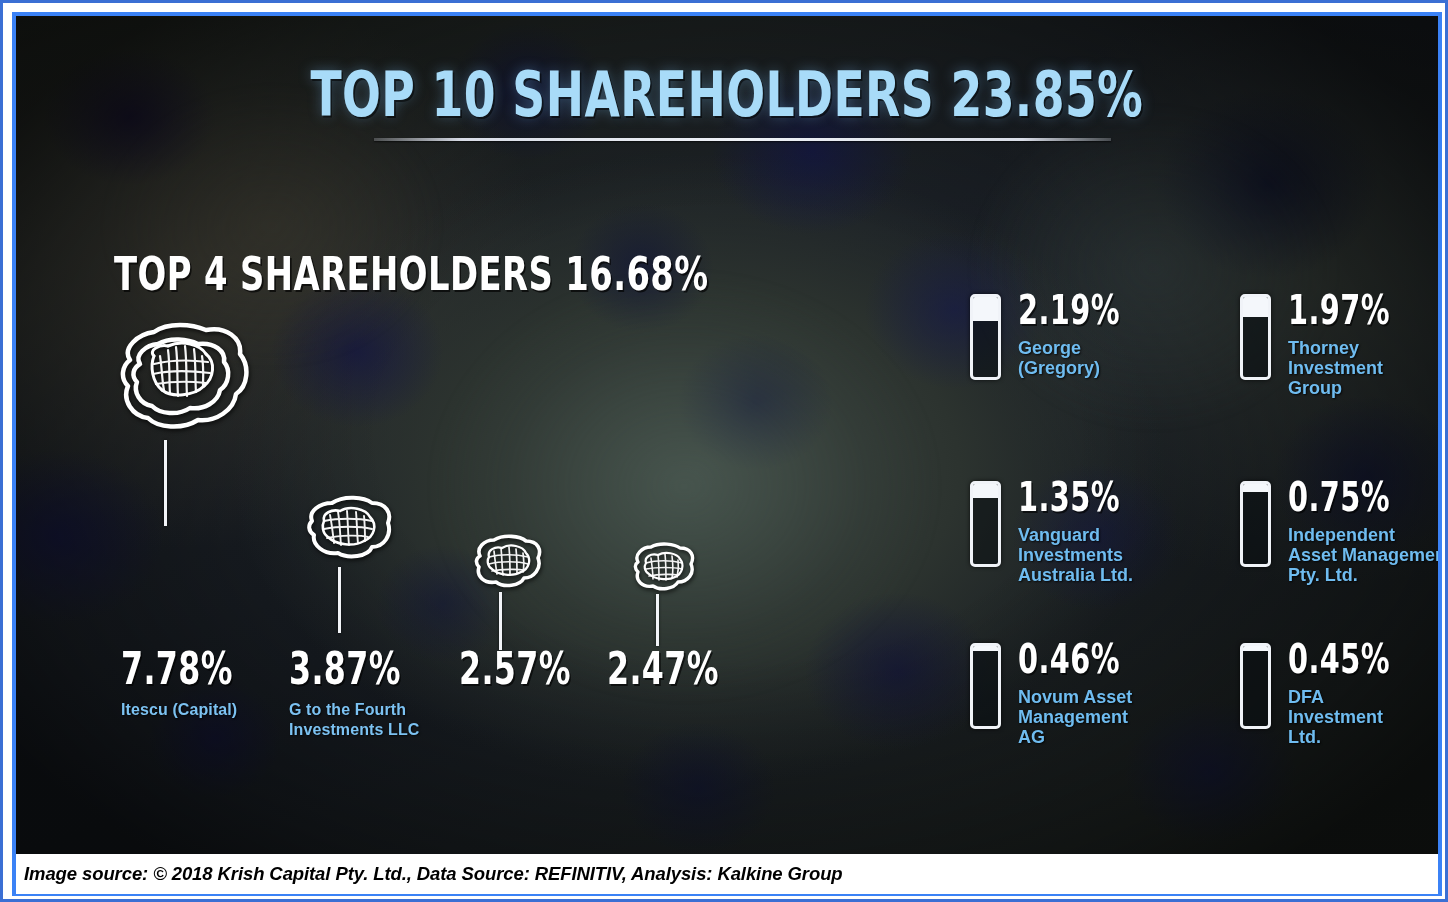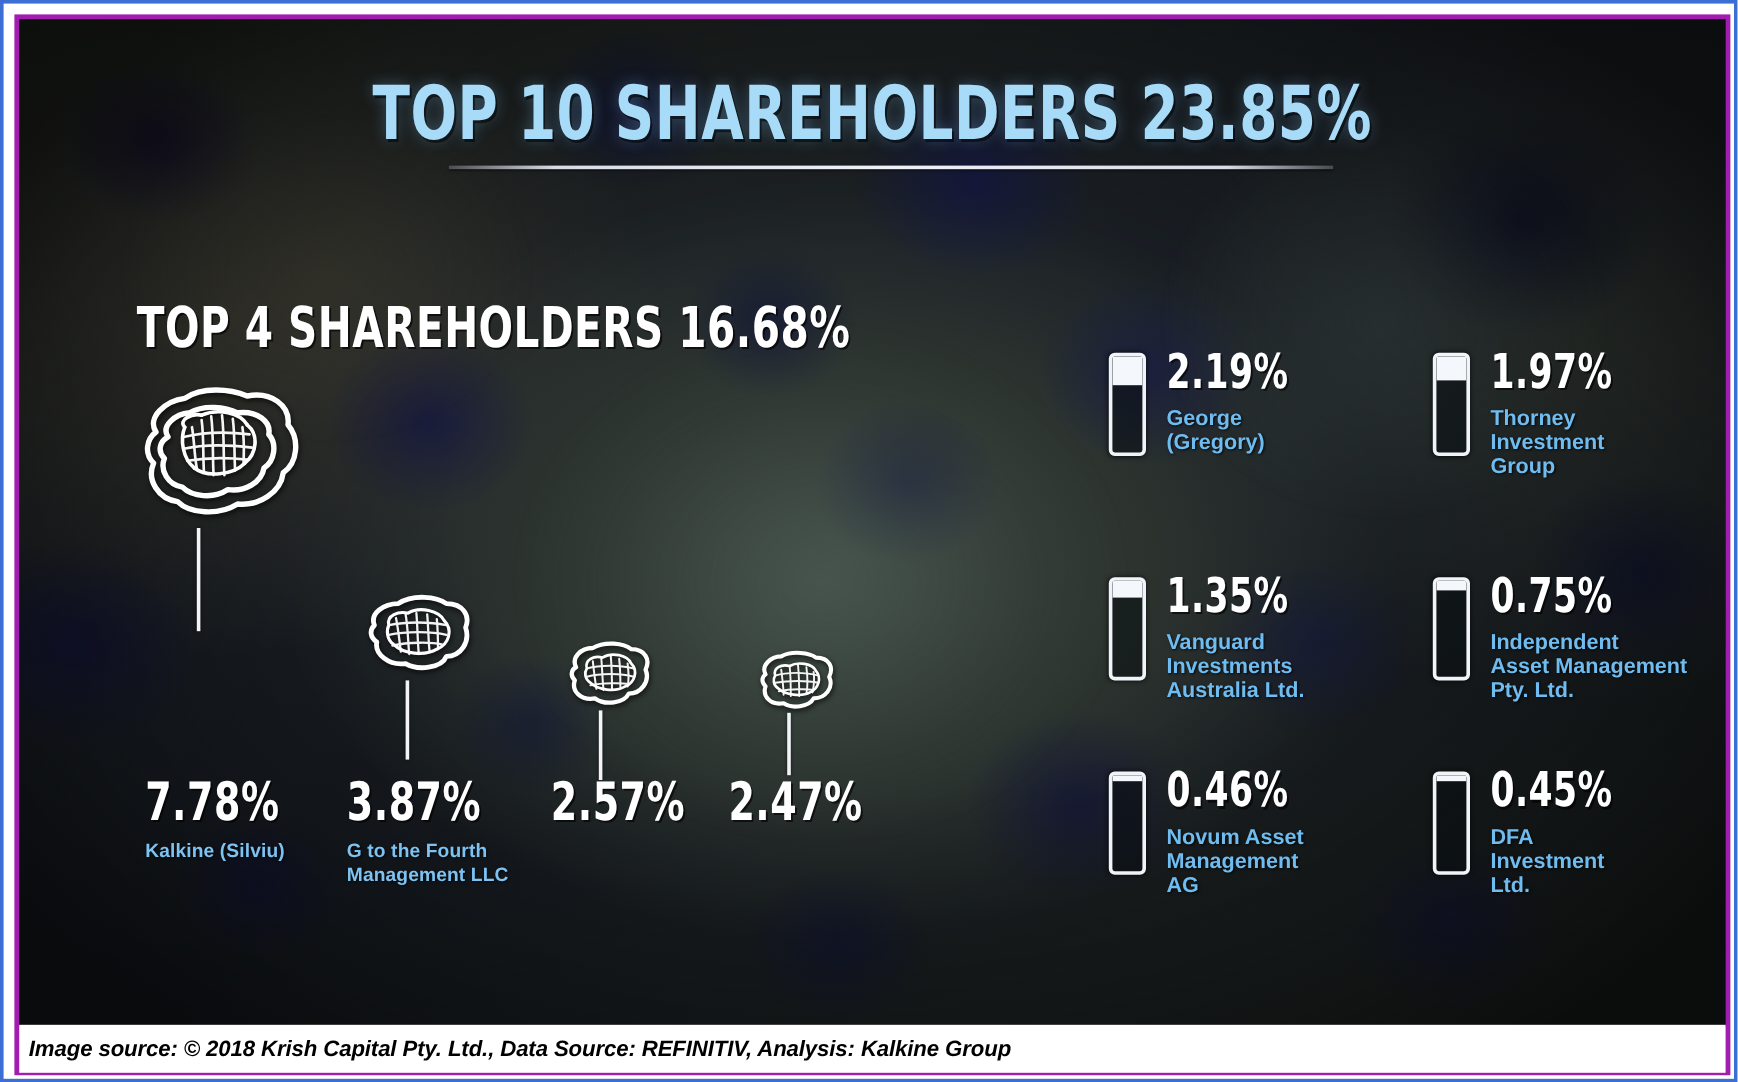--- a/index.html
+++ b/index.html
@@ -16,21 +16,21 @@
     position: relative;
     width: 1448px; height: 902px;
     background: #ffffff;
     border: 3px solid #3b6fd4;
     overflow: hidden;
   }
   #inner-frame {
     position: absolute;
     left: 9px; top: 9px;
     width: 1430px; height: 884px;
-    background: #a21caf;
+    background: #3b82f6;
     overflow: hidden;
   }
 
   
   #canvas {
     position: absolute;
     left: 4px; top: 4px;
     width: 1422px; height: 840px;
     overflow: hidden;
     background: #1d2320;
@@ -154,21 +154,21 @@
     line-height: 20px;
     font-weight: bold;
     font-family: "Liberation Sans Narrow", "Liberation Sans", sans-serif;
     text-shadow: 1px 1px 2px rgba(0,0,0,.75);
     letter-spacing: .1px;
     white-space: pre-line;
     width: 170px;
   }
 
   
-  #vials { position: absolute; inset: 0; }
+  #vials { position: absolute; inset: 0; margin-left: 46px; }
   .vial-entry { position: absolute; }
   .vial {
     position: absolute;
     left: 0; top: 0;
     width: 31px; height: 86px;
     border: 3px solid #f0f3f8;
     border-radius: 5px;
     background: rgba(10,14,18,.55);
     overflow: hidden;
     box-shadow: 0 0 4px rgba(0,0,0,.7);
@@ -272,21 +272,21 @@
               <path d="M46 52 C58 49 76 47 100 50"></path>
               <path d="M45 62 C58 59 78 58 102 61"></path>
               <path d="M48 72 C60 70 80 69 98 71"></path>
             </g>
           </svg>
           <div class="stem" style="left:56px; top:128px; height:86px;"></div>
         </div>
         <div class="pct" style="left:105px; top:630px;">
           <span class="cond">7.78%</span>
         </div>
-        <div class="nm" style="left:105px; top:684px;">Kalkine (Silviu)</div>
+        <div class="nm" style="left:105px; top:684px;">Itescu (Capital)</div>
 
         <div class="cell-node" style="left:286px; top:477px;">
           <svg class="cell-svg" width="92" height="76" viewBox="0 0 92 76" aria-hidden="true">
             <g fill="none" stroke="#ffffff" stroke-width="4" stroke-linecap="round" stroke-linejoin="round">
               <path d="M10 28 C6 18 18 10 30 10 C42 2 62 4 70 10 C84 10 90 20 86 30
                        C90 42 82 54 70 54 C66 64 46 66 36 60 C22 62 10 52 12 42
                        C6 38 6 32 10 28 Z"></path>
             </g>
             <g fill="none" stroke="#ffffff" stroke-width="2.6" stroke-linecap="round">
               <path d="M22 28 C20 20 30 16 38 18 C48 12 64 16 68 24 C76 32 72 44 62 48
@@ -302,21 +302,21 @@
               <path d="M22 36 C36 33 58 33 70 36"></path>
               <path d="M25 45 C38 42 58 42 66 44"></path>
             </g>
           </svg>
           <div class="stem" style="left:36px; top:74px; height:66px;"></div>
         </div>
         <div class="pct" style="left:273px; top:630px;">
           <span class="cond">3.87%</span>
         </div>
         <div class="nm" style="left:273px; top:684px;">G to the Fourth
-Management LLC</div>
+Investments LLC</div>
 
         <div class="cell-node" style="left:456px; top:516px;">
           <svg class="cell-svg" width="72" height="62" viewBox="0 0 72 62" aria-hidden="true">
             <g fill="none" stroke="#ffffff" stroke-width="3.6" stroke-linecap="round" stroke-linejoin="round">
               <path d="M8 24 C4 16 12 8 22 8 C32 2 48 4 54 9 C66 9 70 18 66 26
                        C70 36 62 46 52 46 C48 54 32 56 24 50 C12 52 4 44 7 35
                        C3 31 4 26 8 24 Z"></path>
             </g>
             <g fill="none" stroke="#ffffff" stroke-width="2.3" stroke-linecap="round">
               <path d="M17 25 C15 18 23 14 30 16 C38 11 51 14 54 21 C60 27 57 37 49 40

